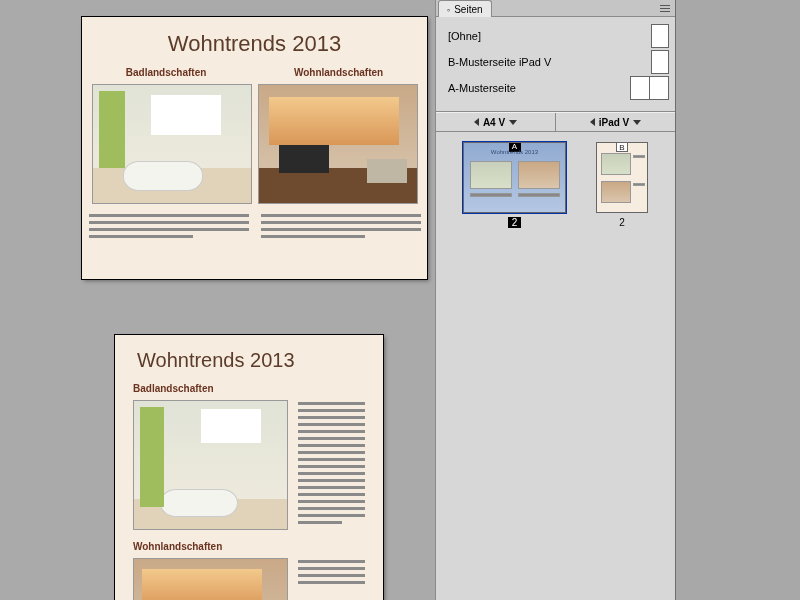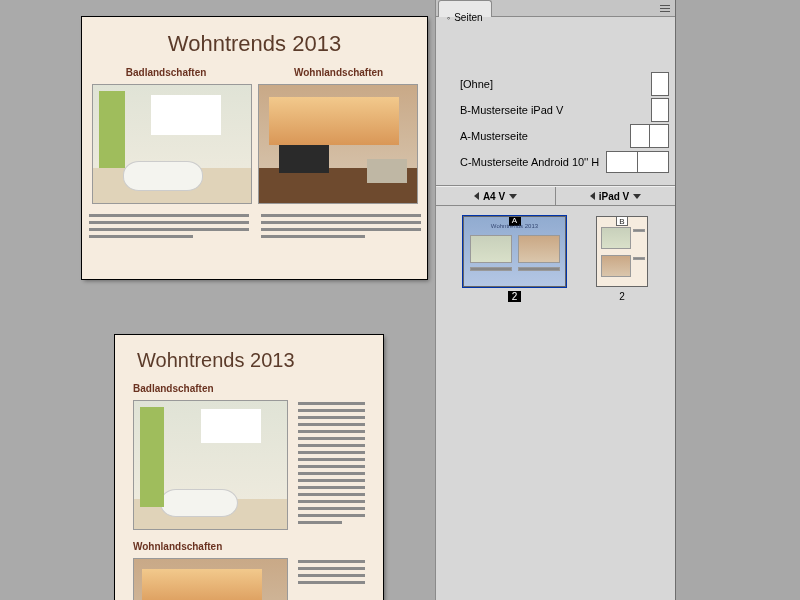--- a/index.html
+++ b/index.html
@@ -74,32 +74,32 @@
   
   .panel {
     position:absolute; right:124px; top:0; width:241px; height:600px;
     background:#d7d7d7; border-left:1px solid #8a8a8a; border-right:1px solid #6d6d6d;
   }
   .panel-tabbar {
     display:flex; align-items:center; height:17px;
     background:#c5c5c5; border-bottom:1px solid #8a8a8a;
   }
   .panel-tab {
-    background:#e8e8e8; height:17px; line-height:17px; padding:8px 8px;
+    background:#e8e8e8; height:17px; line-height:17px; padding:0 8px;
     font-size:10px; border:1px solid #8a8a8a; border-bottom:none;
     border-radius:3px 3px 0 0; margin-left:2px;
   }
   .panel-tab::before { content:"◦"; margin-right:4px; font-size:9px;}
   .panel-menu {
     margin-left:auto; width:16px; height:16px; display:flex; flex-direction:column;
     justify-content:center; align-items:center; gap:2px; margin-right:2px;
   }
   .panel-menu span { width:10px; height:1px; background:#555;}
 
-  .masters { padding:6px 6px 10px 24px; border-bottom:1px solid #8a8a8a; background:#d7d7d7;margin-top:48px;}
+  .masters { padding:6px 6px 10px 12px; border-bottom:1px solid #8a8a8a; background:#d7d7d7;}
   .master-row {
     display:flex; align-items:center; justify-content:space-between;
     height:26px; font-size:11px;
   }
   .mp { display:flex; gap:0px;}
   .mp .pg { width:20px; height:24px; border:1px solid #666; background:#fff;}
   .mp .pg.wide { width:32px; height:22px;}
   .mp.single .pg { width:18px; height:24px; }
   .mp .pg + .pg { margin-left:-1px; }
 
@@ -272,27 +272,20 @@
           <span class="pg"></span>
         </span>
     </div>
     <div class="master-row">
       <span>A-Musterseite</span>
       <span class="mp">
           <span class="pg"></span>
           <span class="pg"></span>
         </span>
     </div>
-    <div class="master-row">
-      <span>C-Musterseite Android 10'' H</span>
-      <span class="mp">
-          <span class="pg wide"></span>
-          <span class="pg wide"></span>
-        </span>
-    </div>
   </div>
 
   <div class="layoutbar">
     <div class="half">
       <span class="tri-left"></span>
       <span>A4 V</span>
       <span class="tri-down"></span>
     </div>
     <div class="half">
       <span class="tri-left"></span>

